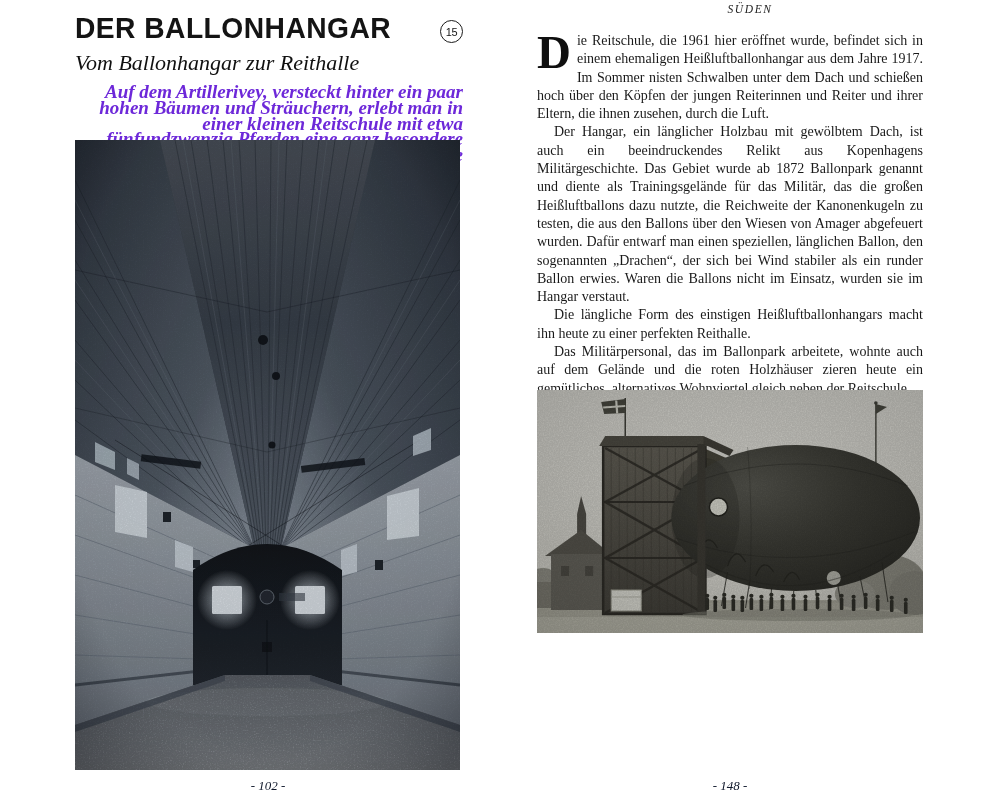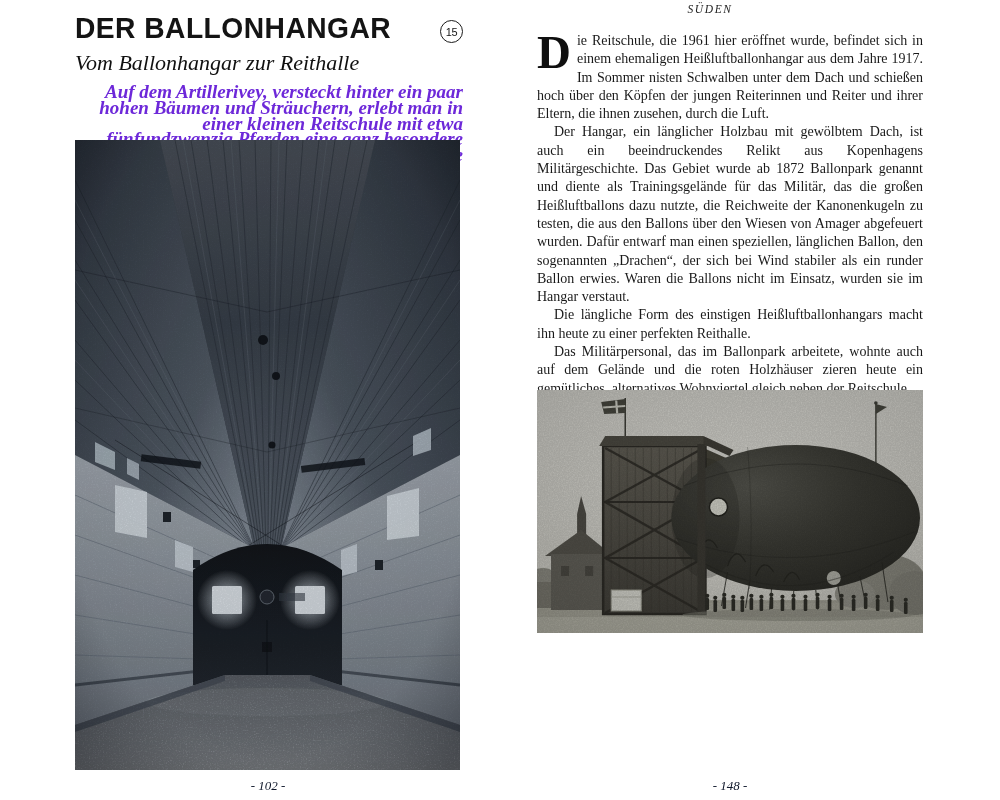--- a/index.html
+++ b/index.html
@@ -20,21 +20,21 @@
   }
   .badge span{font-family:"Liberation Sans","DejaVu Sans",sans-serif;font-weight:400;font-size:11px;letter-spacing:-.3px;color:#141414;}
   .subtitle{position:absolute;left:75px;top:50px;margin:0;font-size:22px;line-height:26px;font-style:italic;font-weight:500;color:#101010;}
   .intro{position:absolute;left:75px;top:84px;width:388px;margin:0;font-size:19px;line-height:15.8px;font-style:italic;font-weight:600;color:#6d28d9;text-align:right;}
   
   .photo{position:absolute;margin:0;padding:0;}
   .photo svg{display:block;width:100%;height:100%;}
   .photo-left{left:75px;top:140px;width:385px;height:630px;}
   .photo-right{left:537px;top:390px;width:386px;height:243px;}
   
-  .running-head{position:absolute;left:517px;top:3px;width:386px;text-align:center;font-size:11.5px;font-style:italic;letter-spacing:1.6px;color:#222;}
+  .running-head{position:absolute;left:557px;top:3px;width:386px;text-align:center;font-size:11.5px;font-style:italic;letter-spacing:1.6px;color:#222;}
   .body-text{position:absolute;left:537px;top:32px;width:386px;}
   .para{margin:0;font-size:14px;line-height:18.3px;text-align:justify;hyphens:auto;-webkit-hyphens:auto;color:#191919;}
   .para.indent{text-indent:17px;}
   .dropcap{float:left;font-size:47px;line-height:35px;font-weight:700;padding:3px 6px 0 0;color:#0f0f0f;}
   
   .page-number{position:absolute;top:778px;text-align:center;font-size:13px;font-style:italic;color:#0f172a;}
   .page-number.pn-left{left:75px;width:386px;}
   .page-number.pn-right{left:537px;width:386px;}
 </style>
 </head>

